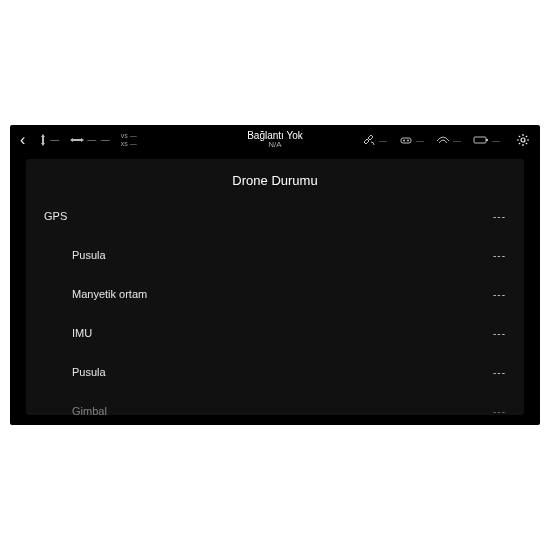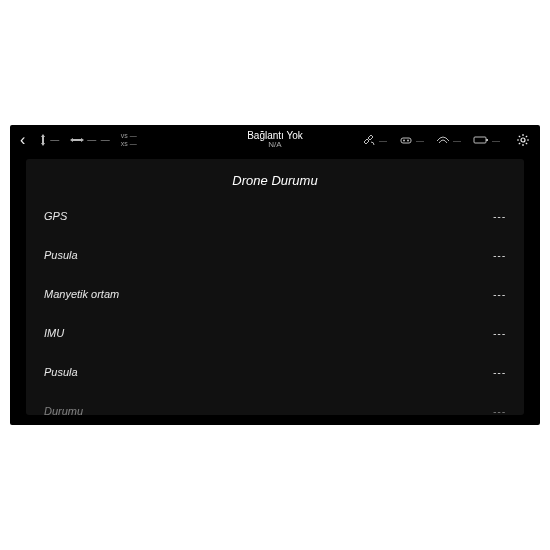--- a/index.html
+++ b/index.html
@@ -12,25 +12,25 @@
   .tb-center .t1 { font-size: 10px; color: #fff; }
   .tb-center .t2 { font-size: 8px; color: #aaa; }
   .tb-right { display: flex; align-items: center; gap: 12px; flex: 1; justify-content: flex-end; }
   .chev { font-size: 16px; color: #eee; padding: 0 4px; }
   .mini { display: flex; align-items: center; gap: 3px; color: #999; }
   .mini .dash { letter-spacing: 1px; }
   .twoline { display:flex; flex-direction:column; font-size:7px; color:#999; line-height:1.1; }
   .ricon { color:#bbb; display:flex; align-items:center; gap:3px; }
   .ricon .d { font-size:8px; color:#888; }
   .gear { font-size:14px; color:#eee; padding:0 4px; }
-  .panel { position:absolute; left:16px; right:16px; top:34px; bottom:10px; background:#111; border-radius:3px; overflow:hidden; display:flex; flex-direction:column;font-style:italic; }
+  .panel { position:absolute; left:16px; right:16px; top:34px; bottom:10px; background:#111; border-radius:3px; overflow:hidden; display:flex; flex-direction:column; }
   .panel-title { text-align:center; color:#fff; font-size:13px; padding:14px 0 12px; }
   .list { flex:1; overflow:hidden; }
   .row { display:flex; justify-content:space-between; align-items:center; padding:10px 18px; color:#e8e8e8; font-size:11px; border-bottom:1px solid rgba(255,255,255,0);gap:28px; }
-  .row + .row { margin-top:6px; }
+  .row + .row { margin-top:6px;margin-left:28px; }
   .row .val { color:#ccc; font-size:10px; letter-spacing:1px; }
   svg { display:block; }
 </style>
 </head>
 <body>
 
 <div class="stage">
   <div class="device">
 
     <div class="topbar">
@@ -113,20 +113,20 @@
         </div>
         <div class="row">
           <span>IMU</span>
           <span class="val">---</span>
         </div>
         <div class="row">
           <span>Pusula</span>
           <span class="val">---</span>
         </div>
         <div class="row" style="opacity:.5;">
-          <span>Durumu</span>
+          <span>Gimbal</span>
           <span class="val">---</span>
         </div>
       </div>
     </div>
 
   </div>
 </div>
 
 </body></html>

